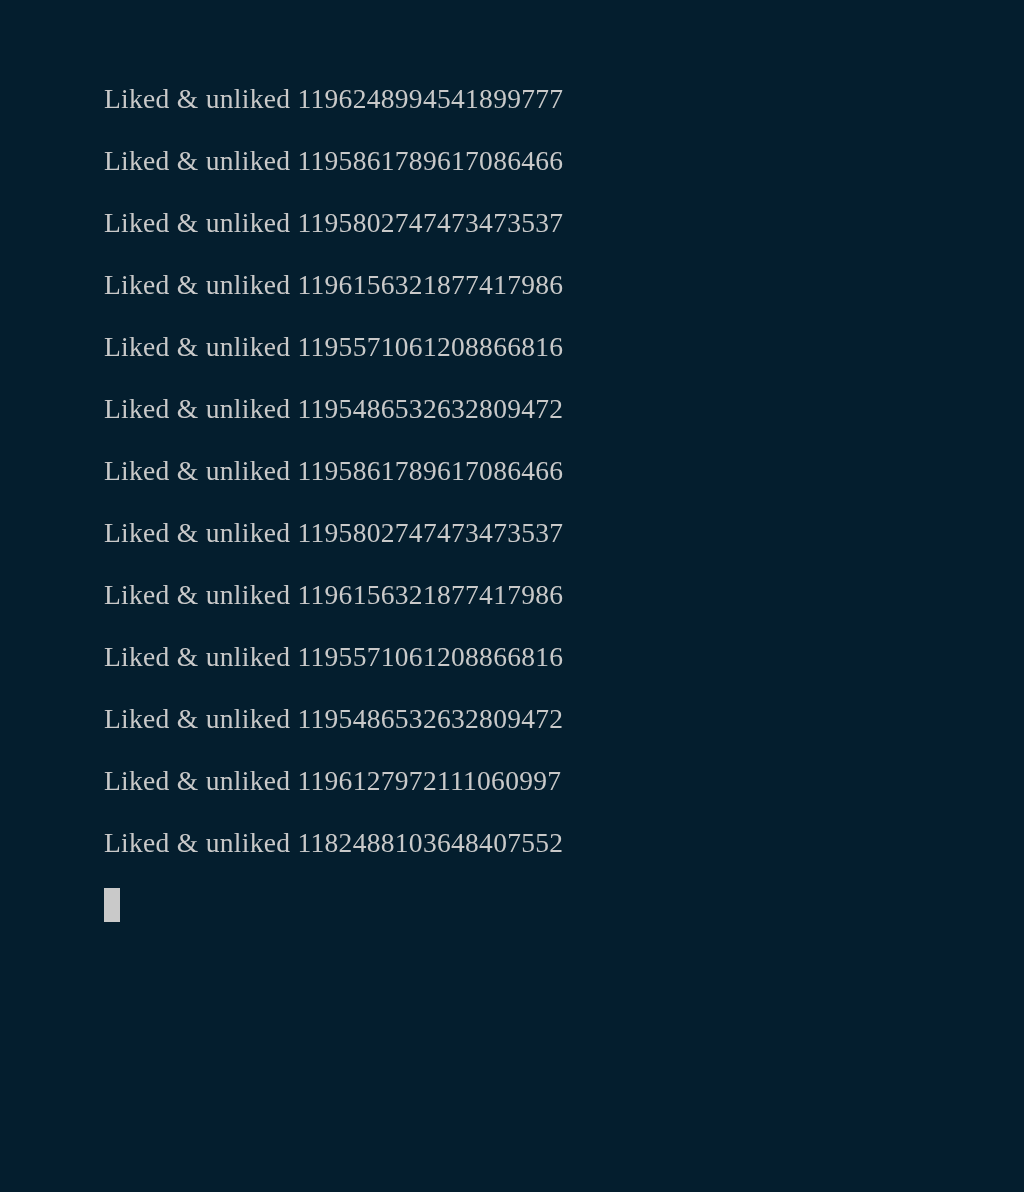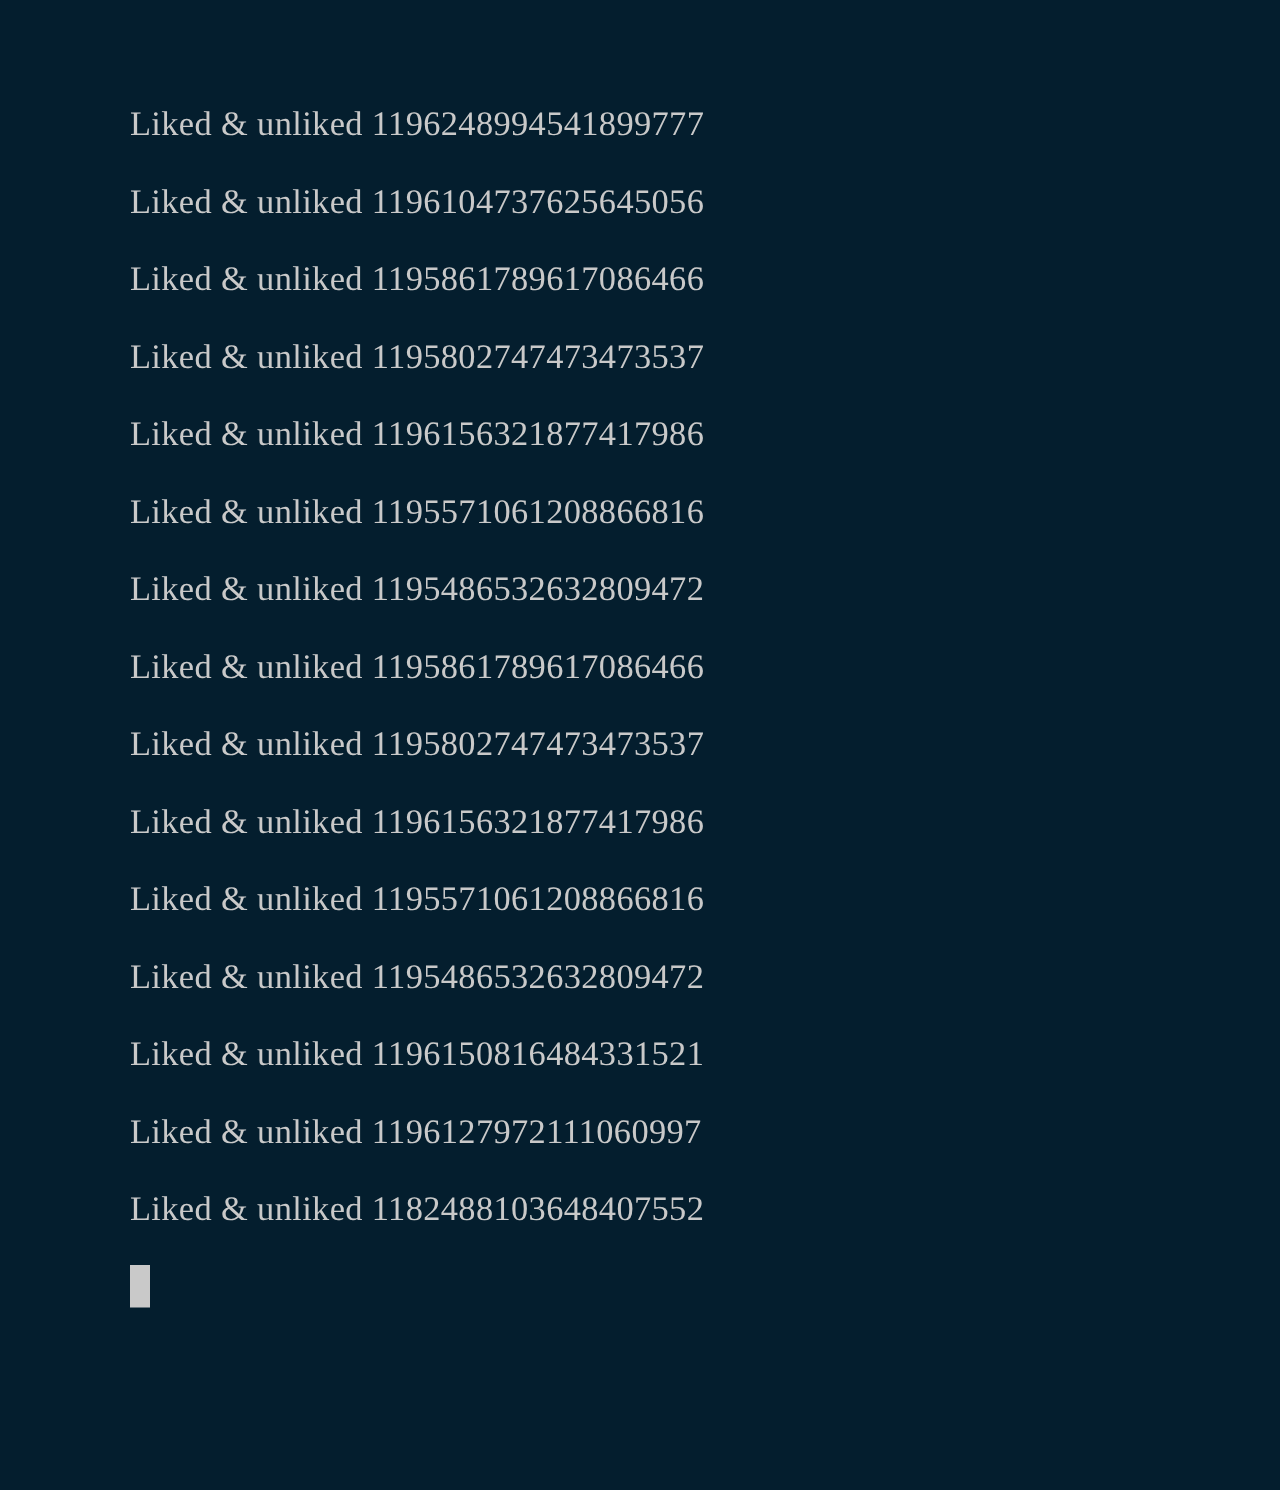--- a/index.html
+++ b/index.html
@@ -37,28 +37,26 @@
 
     .cursor-line {
       line-height: 46px;
     }
   </style>
 </head>
 <body>
 
 <div id="terminal-output">
     <div class="terminal-line">Liked &amp; unliked 1196248994541899777</div>
-    <div class="terminal-line">Liked &amp; unliked 1196104737625645056</div>
     <div class="terminal-line">Liked &amp; unliked 1195861789617086466</div>
     <div class="terminal-line">Liked &amp; unliked 1195802747473473537</div>
     <div class="terminal-line">Liked &amp; unliked 1196156321877417986</div>
     <div class="terminal-line">Liked &amp; unliked 1195571061208866816</div>
     <div class="terminal-line">Liked &amp; unliked 1195486532632809472</div>
     <div class="terminal-line">Liked &amp; unliked 1195861789617086466</div>
     <div class="terminal-line">Liked &amp; unliked 1195802747473473537</div>
     <div class="terminal-line">Liked &amp; unliked 1196156321877417986</div>
     <div class="terminal-line">Liked &amp; unliked 1195571061208866816</div>
     <div class="terminal-line">Liked &amp; unliked 1195486532632809472</div>
-    <div class="terminal-line">Liked &amp; unliked 1196150816484331521</div>
     <div class="terminal-line">Liked &amp; unliked 1196127972111060997</div>
     <div class="terminal-line">Liked &amp; unliked 1182488103648407552</div>
   </div>
 <div class="cursor-line"><span class="cursor"></span></div>
 
 </body></html>

